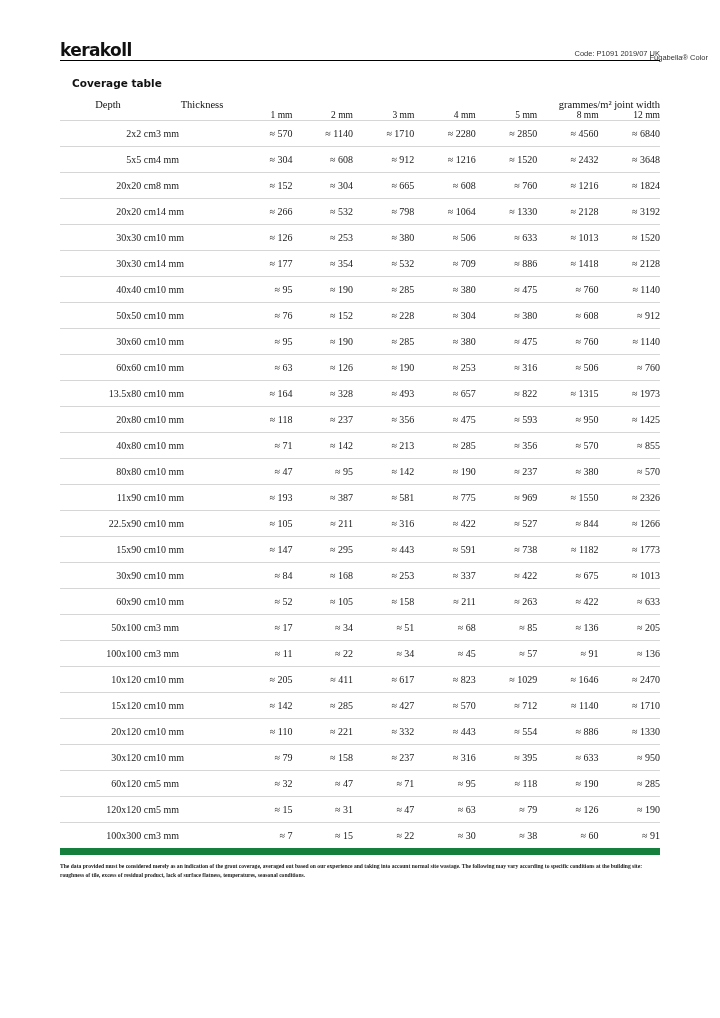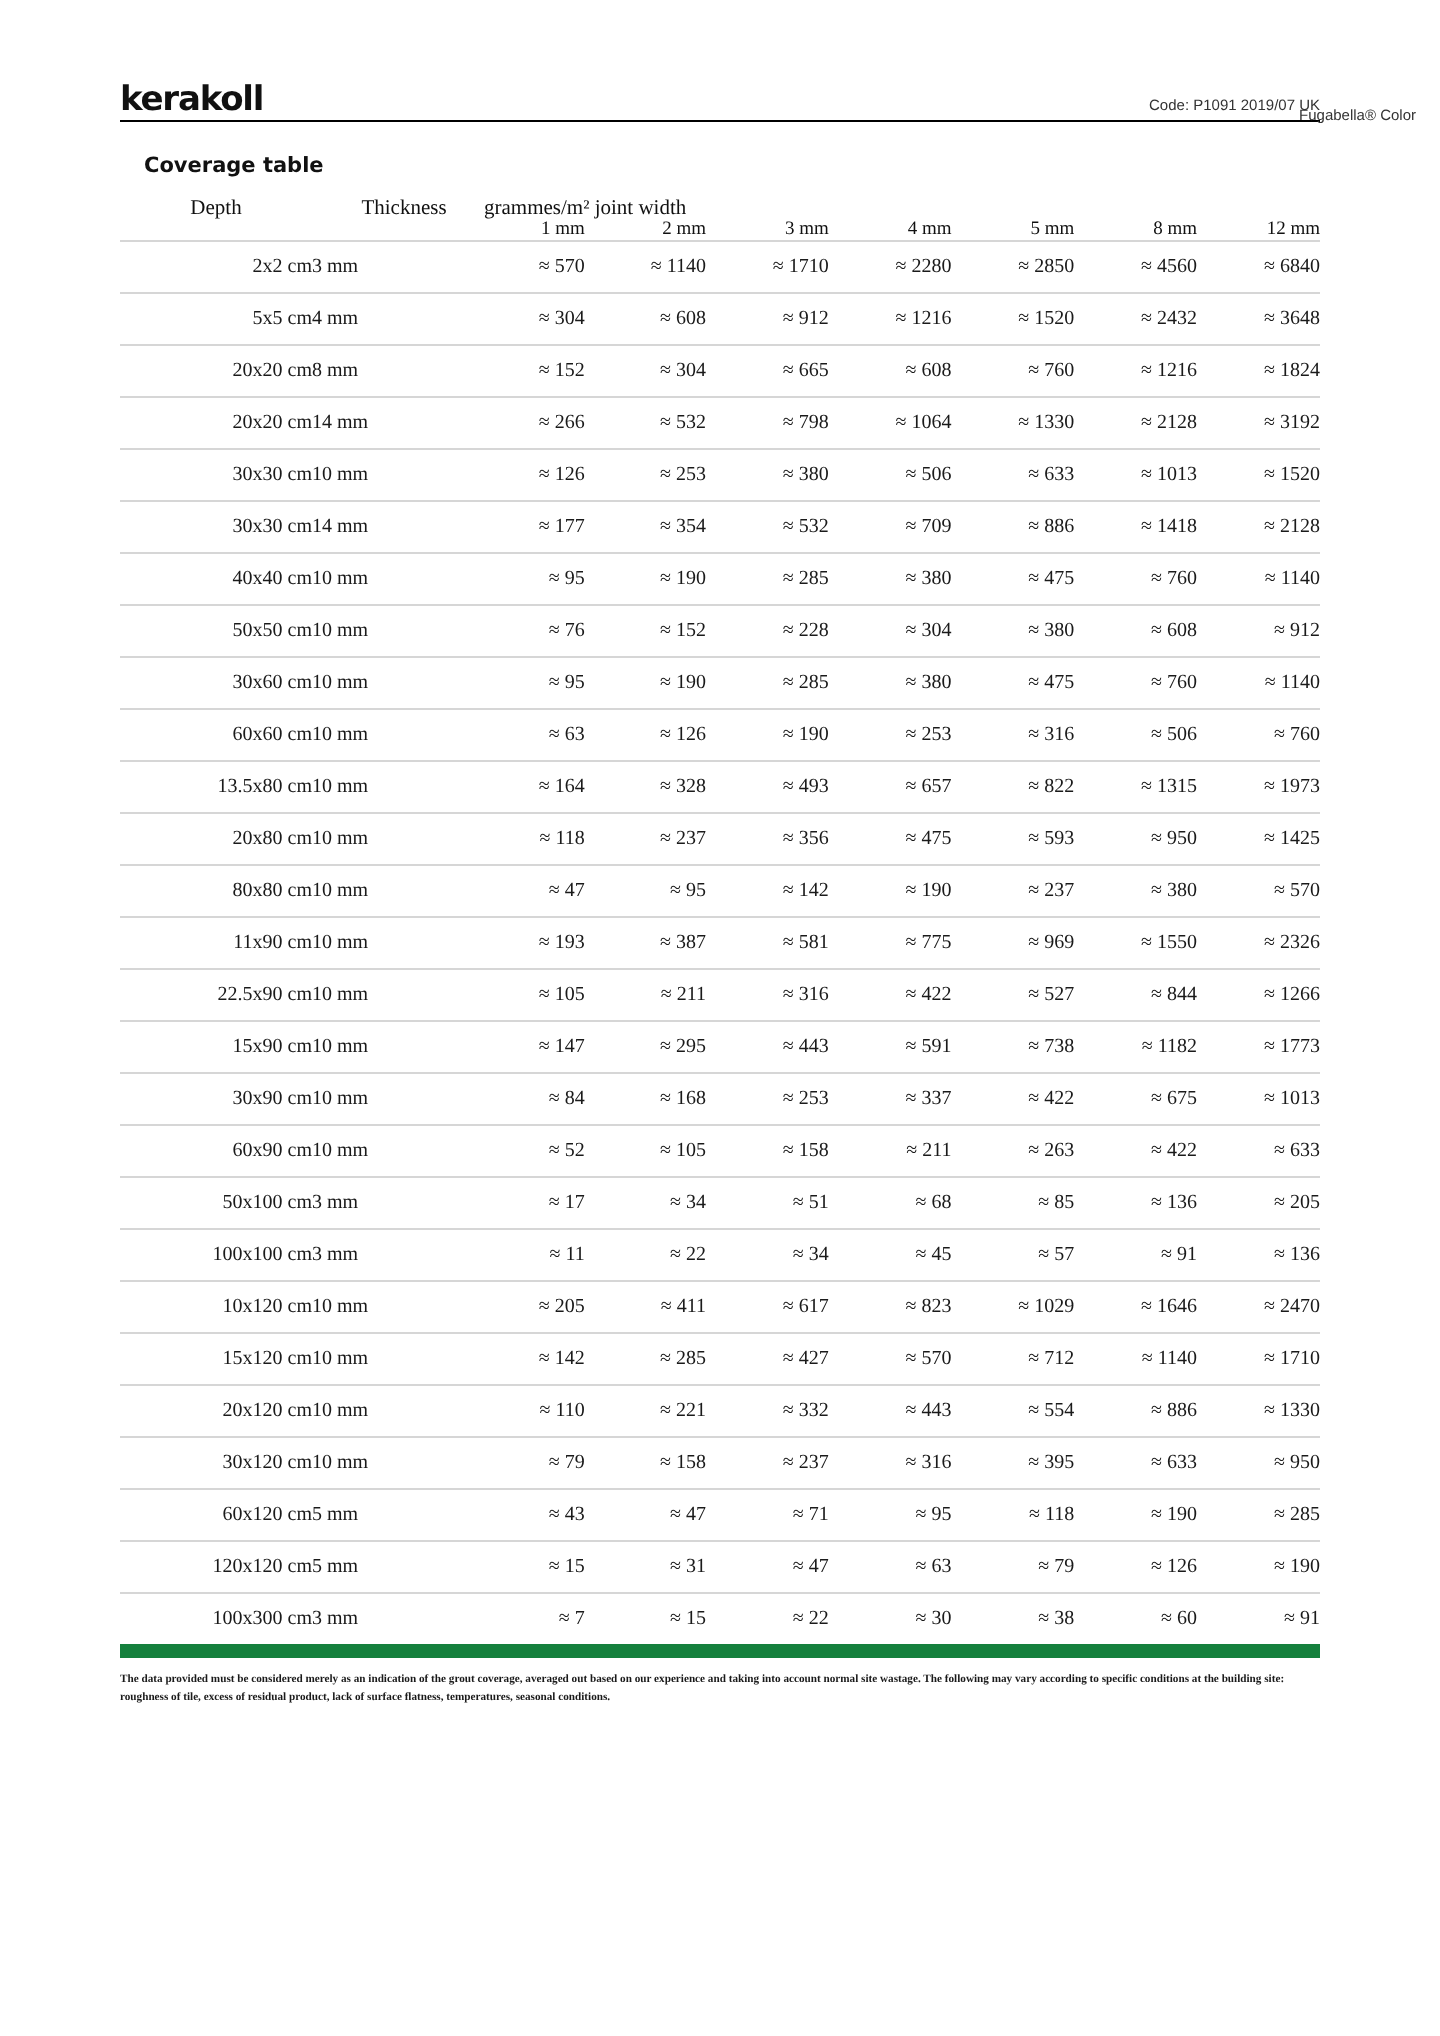--- a/index.html
+++ b/index.html
@@ -79,21 +79,21 @@
   .hdr-row th.depth {
     width: 96px;
     text-align: center;
   }
   .hdr-row th.thick {
     width: 80px;
     text-align: center;
     padding-left: 6px;
   }
   .hdr-row th.joint {
-    text-align: left;
+    text-align: right;
   }
   .sub-row th {
     font-family: "Liberation Serif", serif;
     font-size: 9.5px;
     text-align: right;
     padding: 3px 10px 6px 0;
     color: #111;
   }
   tbody tr td {
     border-top: 1px solid #d6d6d6;
@@ -290,20 +290,31 @@
           <td class="thick">10 mm</td>
           <td class="val">≈ 118</td>
           <td class="val">≈ 237</td>
           <td class="val">≈ 356</td>
           <td class="val">≈ 475</td>
           <td class="val">≈ 593</td>
           <td class="val">≈ 950</td>
           <td class="val">≈ 1425</td>
         </tr>
         <tr>
+          <td class="depth">40x80 cm</td>
+          <td class="thick">10 mm</td>
+          <td class="val">≈ 71</td>
+          <td class="val">≈ 142</td>
+          <td class="val">≈ 213</td>
+          <td class="val">≈ 285</td>
+          <td class="val">≈ 356</td>
+          <td class="val">≈ 570</td>
+          <td class="val">≈ 855</td>
+        </tr>
+        <tr>
           <td class="depth">80x80 cm</td>
           <td class="thick">10 mm</td>
           <td class="val">≈ 47</td>
           <td class="val">≈ 95</td>
           <td class="val">≈ 142</td>
           <td class="val">≈ 190</td>
           <td class="val">≈ 237</td>
           <td class="val">≈ 380</td>
           <td class="val">≈ 570</td>
         </tr>
@@ -424,21 +435,21 @@
           <td class="val">≈ 158</td>
           <td class="val">≈ 237</td>
           <td class="val">≈ 316</td>
           <td class="val">≈ 395</td>
           <td class="val">≈ 633</td>
           <td class="val">≈ 950</td>
         </tr>
         <tr>
           <td class="depth">60x120 cm</td>
           <td class="thick">5 mm</td>
-          <td class="val">≈ 43</td>
+          <td class="val">≈ 32</td>
           <td class="val">≈ 47</td>
           <td class="val">≈ 71</td>
           <td class="val">≈ 95</td>
           <td class="val">≈ 118</td>
           <td class="val">≈ 190</td>
           <td class="val">≈ 285</td>
         </tr>
         <tr>
           <td class="depth">120x120 cm</td>
           <td class="thick">5 mm</td>

